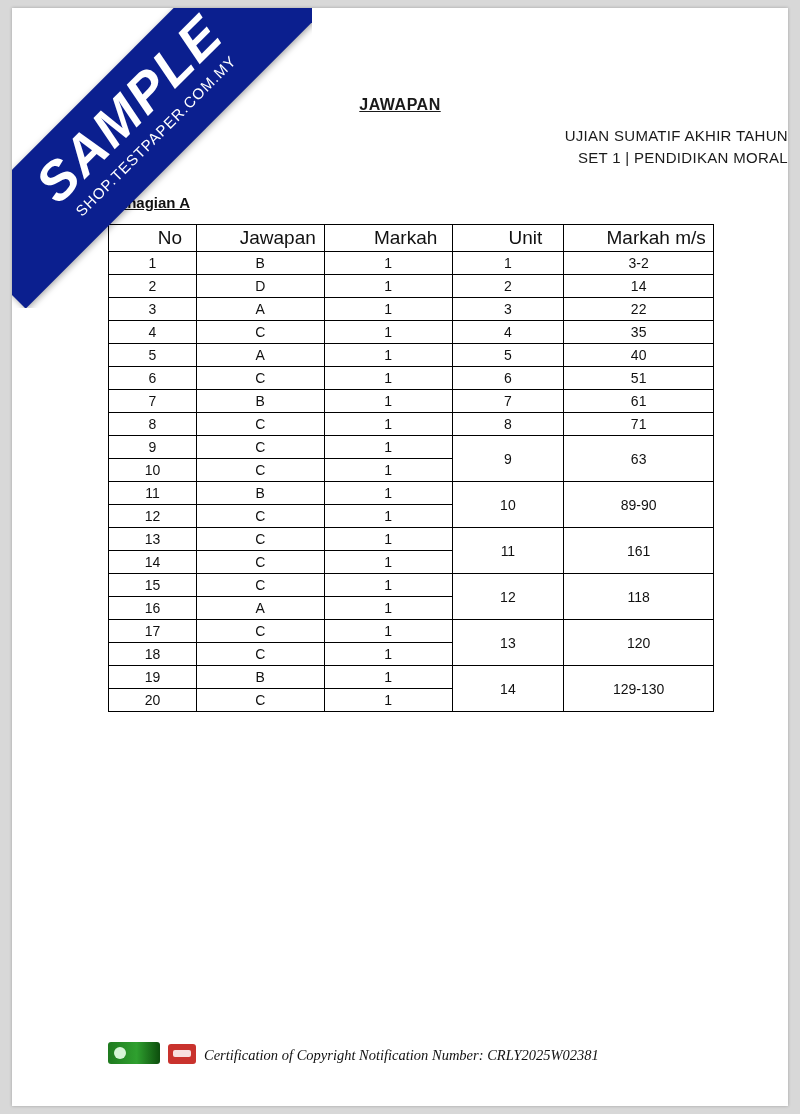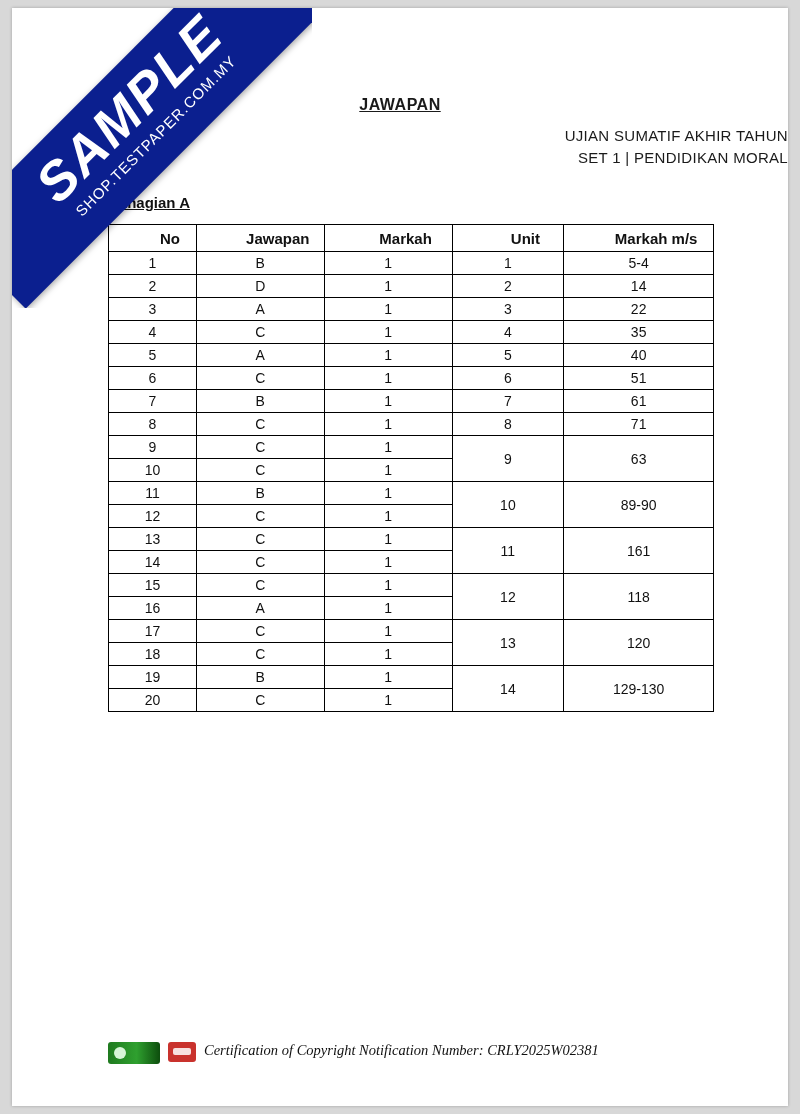--- a/index.html
+++ b/index.html
@@ -119,39 +119,39 @@
     color: #111;
   }
   .answer-table td, .answer-table th {
     border: 1px solid #000;
     text-align: center;
     height: 22px;
     padding: 0;
     font-weight: normal;
   }
   .answer-table thead th {
-    font-weight: bold;
-    font-size: 15px;
+    font-weight: normal;
+    font-size: 19px;
     height: 26px;
     padding-left: 35px;
   }
   .col-no { width: 88px; }
   .col-jawapan { width: 128px; }
   .col-markah { width: 128px; }
   .col-unit { width: 112px; }
   .col-ruj { width: 150px; }
 
   
   .footer {
     position: absolute;
     left: 96px;
     bottom: 42px;
     width: 620px;
     display: flex;
-    align-items: flex-start;
+    align-items: flex-end;
     gap: 8px;
   }
   .logo-a {
     width: 52px;
     height: 22px;
     border-radius: 3px;
     background: linear-gradient(90deg, #1f7a1f 0%, #2fa02f 55%, #0d4d0d 100%);
     position: relative;
     flex: none;
   }
@@ -229,21 +229,21 @@
         <th>Unit</th>
         <th>Markah m/s</th>
       </tr>
     </thead>
     <tbody id="table-body">
         <tr>
           <td>1</td>
           <td>B</td>
           <td>1</td>
           <td>1</td>
-          <td>5-4</td>
+          <td>3-2</td>
         </tr>
         <tr>
           <td>2</td>
           <td>D</td>
           <td>1</td>
           <td>2</td>
           <td>14</td>
         </tr>
         <tr>
           <td>3</td>

